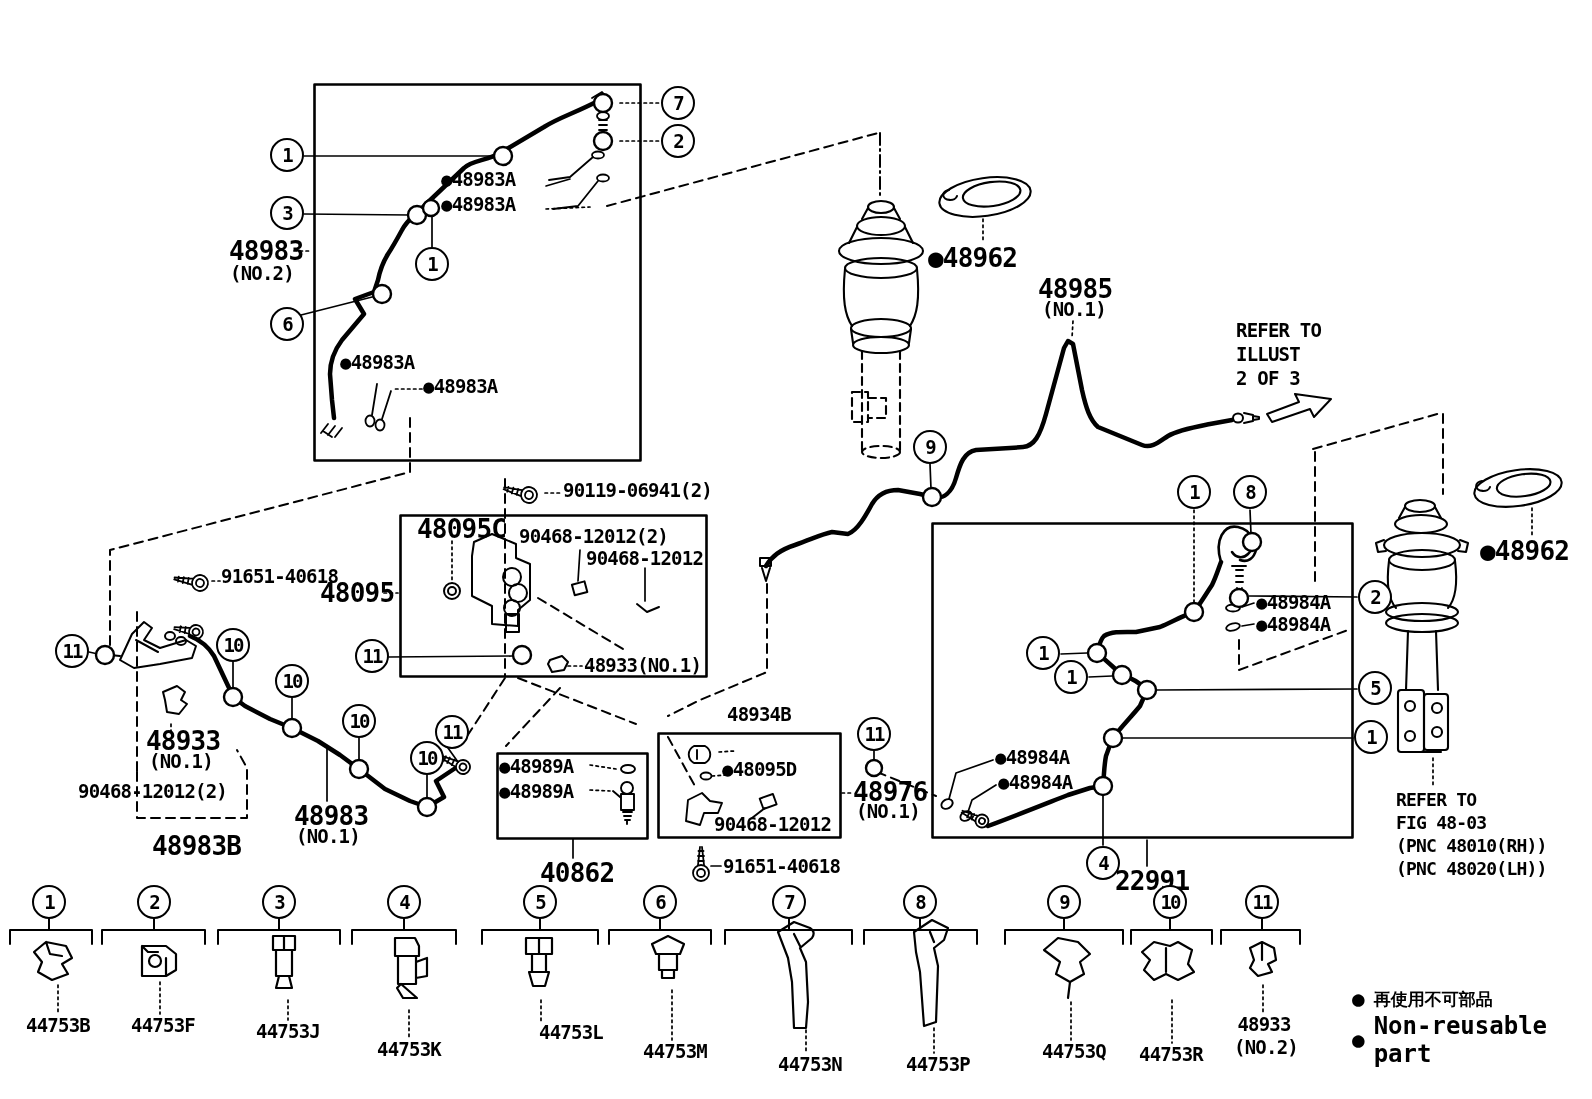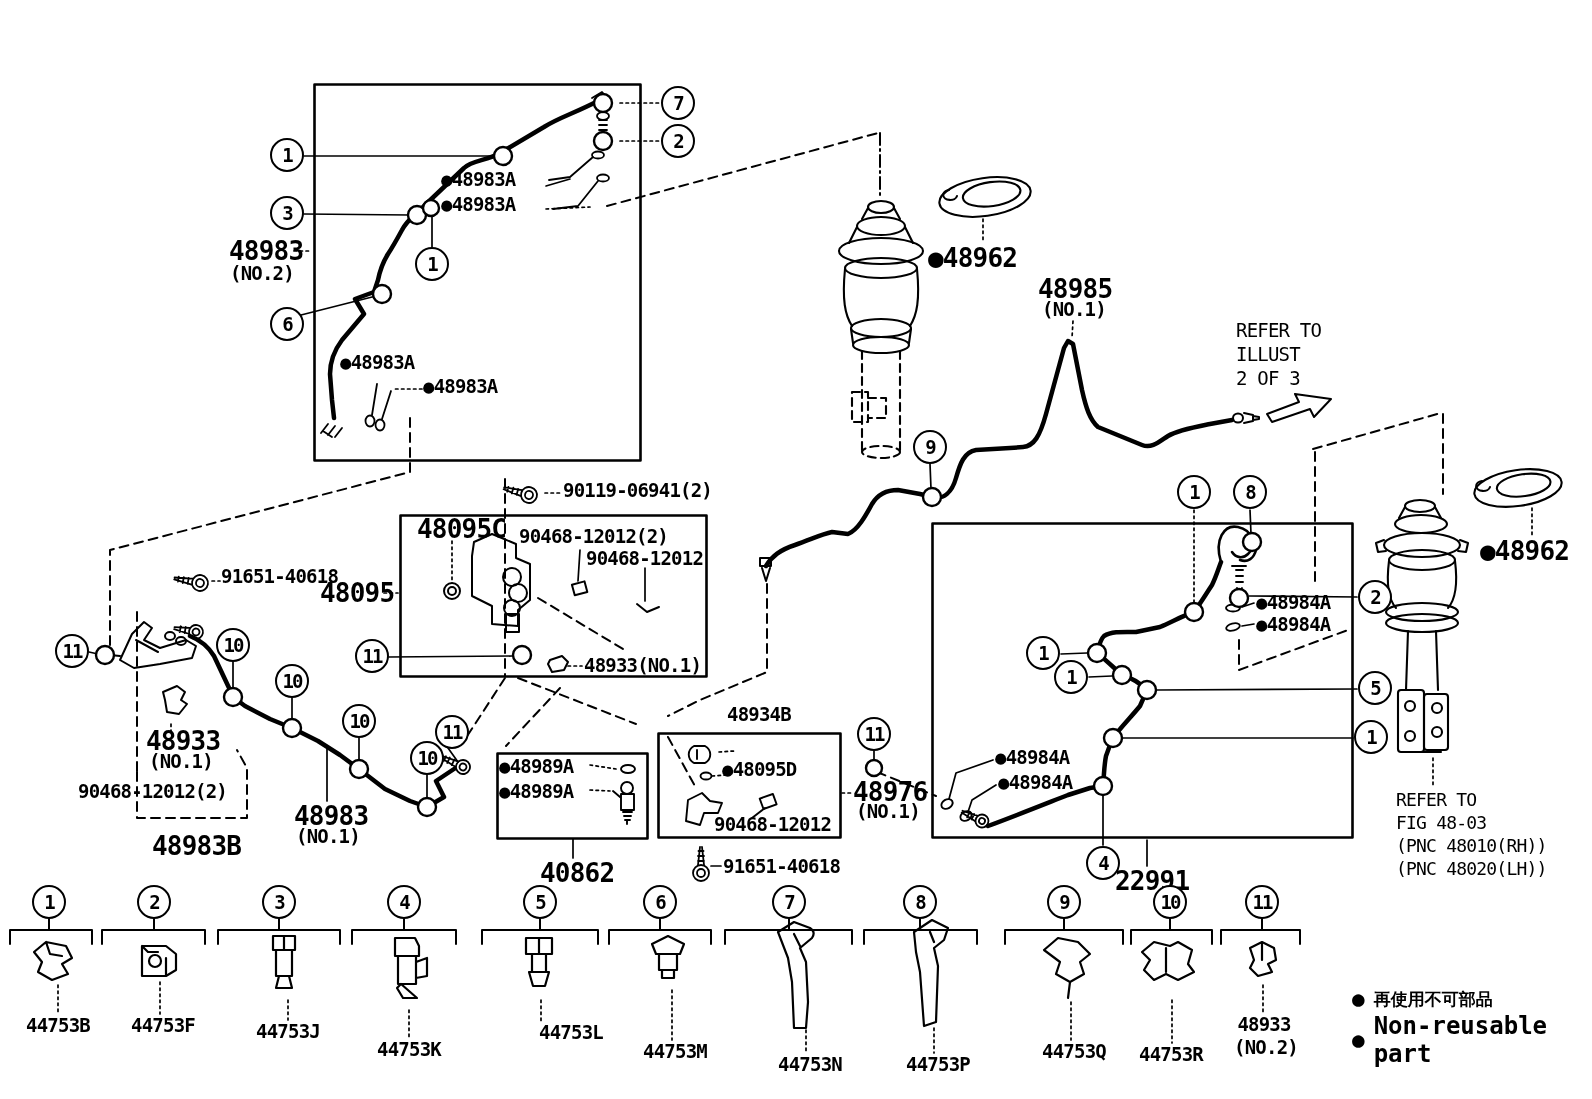--- a/index.html
+++ b/index.html
@@ -9,21 +9,21 @@
   .lbl{position:absolute;font-weight:bold;font-size:19px;line-height:1.05;white-space:nowrap;letter-spacing:-0.8px;}
   .lbl.big{font-size:26px;}
   .lbl.ctr{transform:translateX(-50%);text-align:center;}
   .co{position:absolute;width:34px;height:34px;border:2.6px solid #000;border-radius:50%;background:#fff;
       display:flex;align-items:center;justify-content:center;font-size:19px;font-weight:bold;
       box-sizing:border-box;letter-spacing:-2px;z-index:3;}
   .legend-row{position:absolute;display:flex;align-items:center;gap:9px;font-weight:bold;}
   .legend-dot{font-size:21px;line-height:1;}
   .legend-jp{font-size:17px;font-family:"DejaVu Sans",sans-serif;font-weight:bold;}
   .legend-en{font-size:24px;}
-  .note{position:absolute;font-weight:normal;font-size:19px;line-height:1.25;white-space:nowrap;letter-spacing:-0.8px;}
+  .note{position:absolute;font-weight:bold;font-size:19px;line-height:1.25;white-space:nowrap;letter-spacing:-0.8px;}
   .note.small{font-size:18px;line-height:1.28;}
 </style>
 </head>
 <body>
 
 <div class="stage">
 
   <svg width="1592" height="1099" viewBox="0 0 1592 1099">
     <g fill="none" stroke="#000" stroke-linecap="round" stroke-linejoin="round">
 

